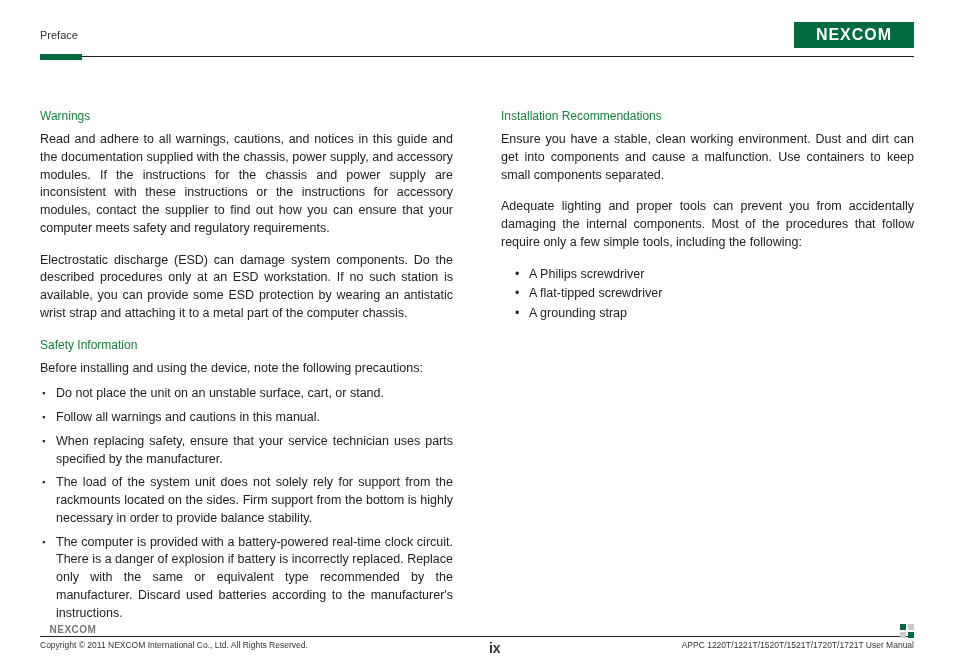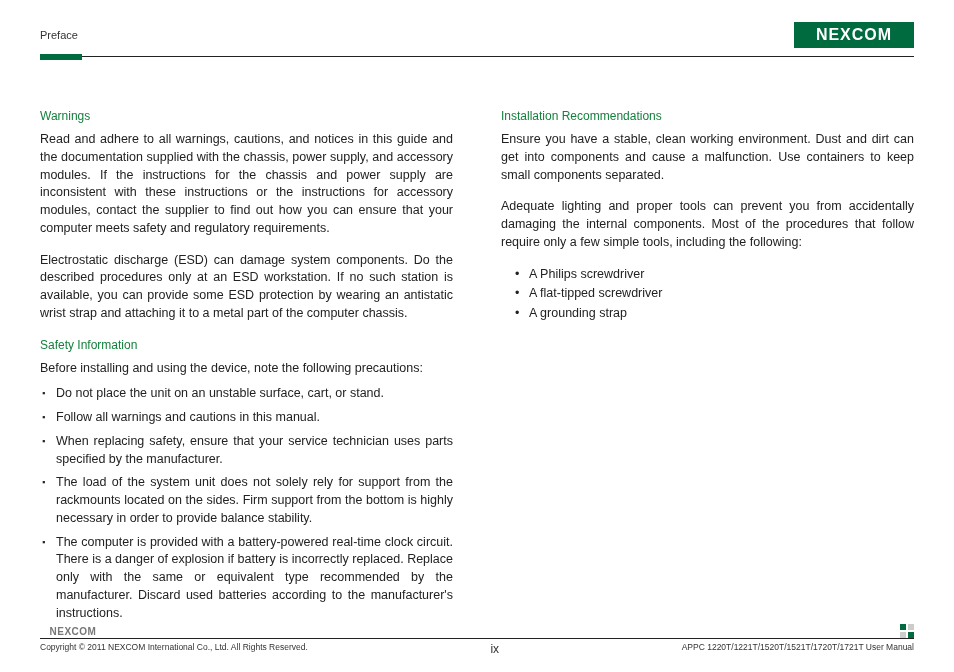--- a/index.html
+++ b/index.html
@@ -129,22 +129,22 @@
     justify-content: center;
   }
   .footer-logo .logo-text {
     color: #777;
     font-weight: bold;
     font-size: 10px;
     letter-spacing: 0.5px;
     font-family: Arial, sans-serif;
   }
   .page-num {
-    font-weight: normal;
-    font-size: 12px;
+    font-weight: bold;
+    font-size: 14px;
   }
   .footer-marks {
     position: absolute;
     right: 0;
     bottom: 18px;
     width: 14px;
     height: 14px;
   }
   .footer-marks .sq1 { position:absolute; width:6px; height:6px; background:#006b3f; left:0; top:0;}
   .footer-marks .sq2 { position:absolute; width:6px; height:6px; background:#ccc; left:8px; top:0;}

